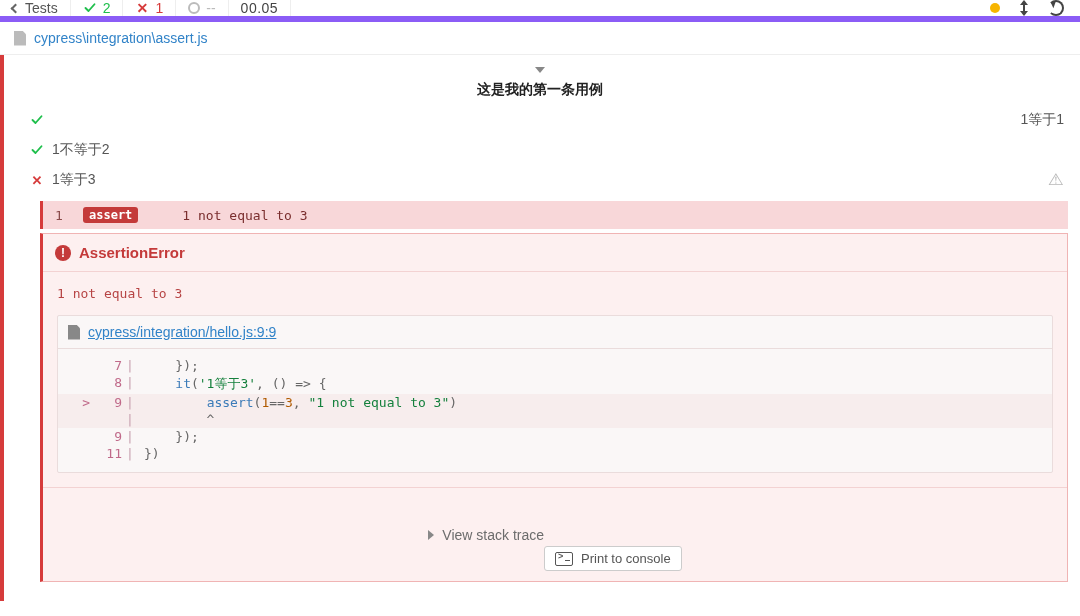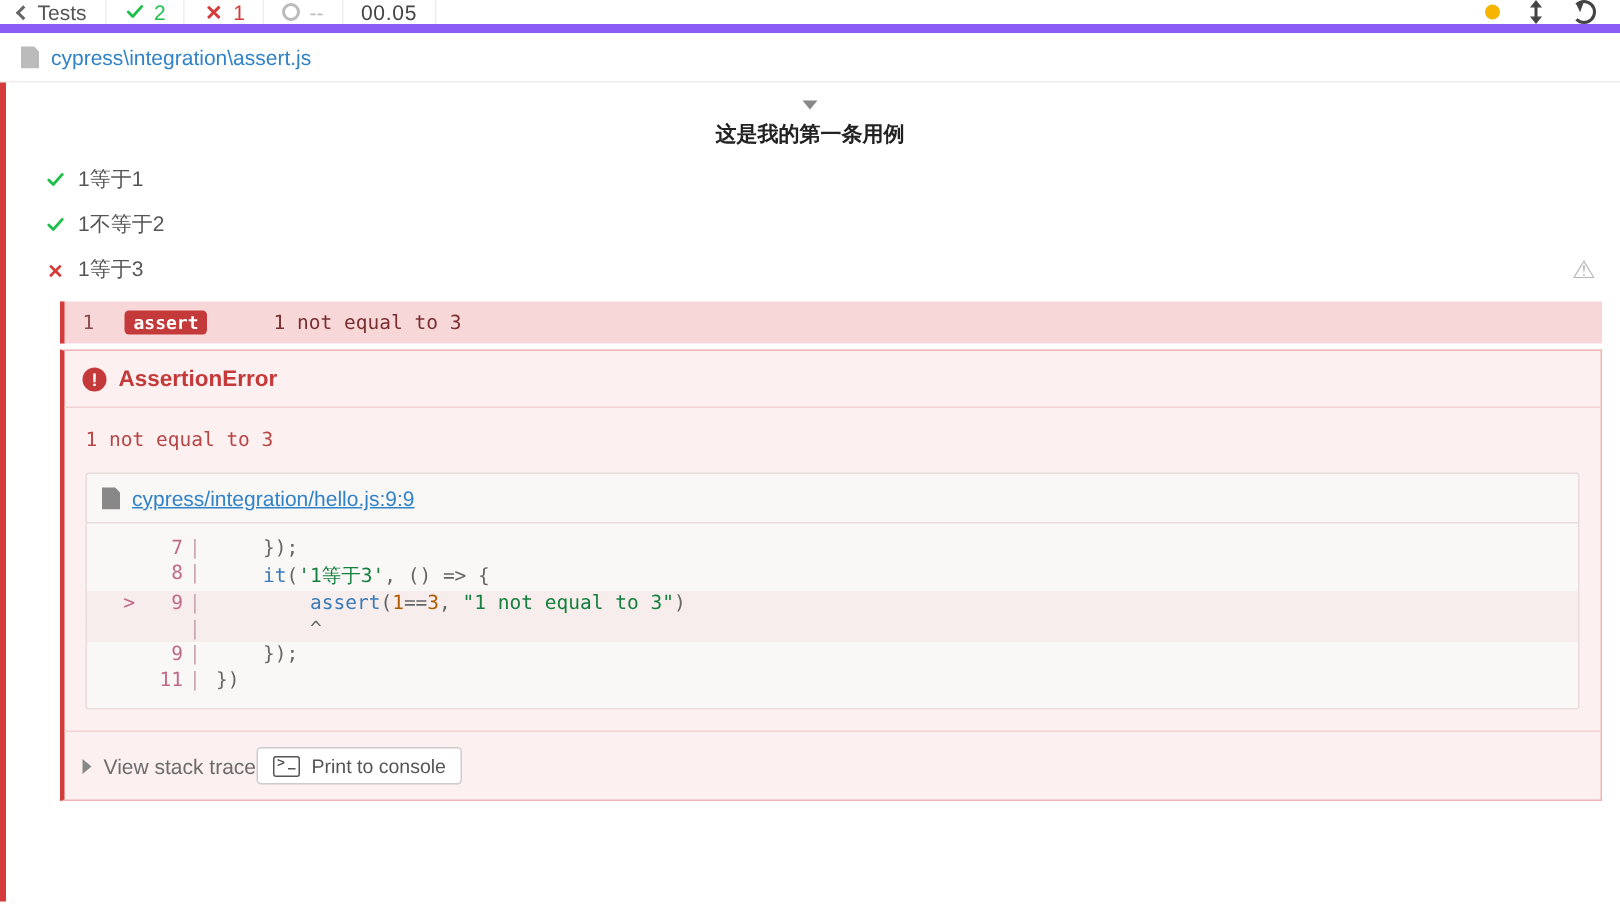--- a/index.html
+++ b/index.html
@@ -284,40 +284,41 @@
   .code-txt { color: #666; }
   .tok-fn   { color: #3b7bb8; }
   .tok-str  { color: #15803d; }
   .tok-punc { color: #666; }
   .tok-num  { color: #b05a00; }
   .tok-op   { color: #666; }
 
   .error-footer {
     display: flex;
     align-items: center;
-    justify-content: flex-start;
+    justify-content: center;
     padding: 10px 12px;
     border-top: 1px solid #f3d2d2;
     color: #6c6c6c;
   }
   .error-footer .left {
     display: flex;
     align-items: center;
     gap: 8px;
   }
   .print-btn {
     display: flex;
     align-items: center;
     gap: 8px;
     border: 1px solid #ccc;
     background: #fff;
     border-radius: 3px;
     padding: 4px 10px;
     color: #555;
     font-size: 13px;
+    margin-top: 48px;
   }
   .term-icon {
     width: 18px; height: 14px;
     border: 1.5px solid #555;
     border-radius: 2px;
     position: relative;
     display: inline-block;
   }
   .term-icon::before {
     content: ">";
@@ -382,21 +383,21 @@
 <div class="content">
   <div class="rail"></div>
   <div class="main">
 
     <div class="suite-row">
       <span class="caret-down"></span>
       <span>这是我的第一条用例</span>
     </div>
 
     <div id="tests-container">
-        <div class="test-row" style="padding-left: 18px;">
+        <div class="test-row" style="padding-left: 18px; justify-content: space-between;">
           <span class="pass-check">
             <svg class="check-svg" viewBox="0 0 16 16">
               <path d="M2 8 L6 12 L14 3" stroke="#1fbf4c" stroke-width="2.5" fill="none" stroke-linecap="round" stroke-linejoin="round"></path>
             </svg>
           </span>
           <span class="label">1等于1</span>
         </div>
         <div class="test-row" style="padding-left: 18px;">
           <span class="pass-check">
             <svg class="check-svg" viewBox="0 0 16 16">

